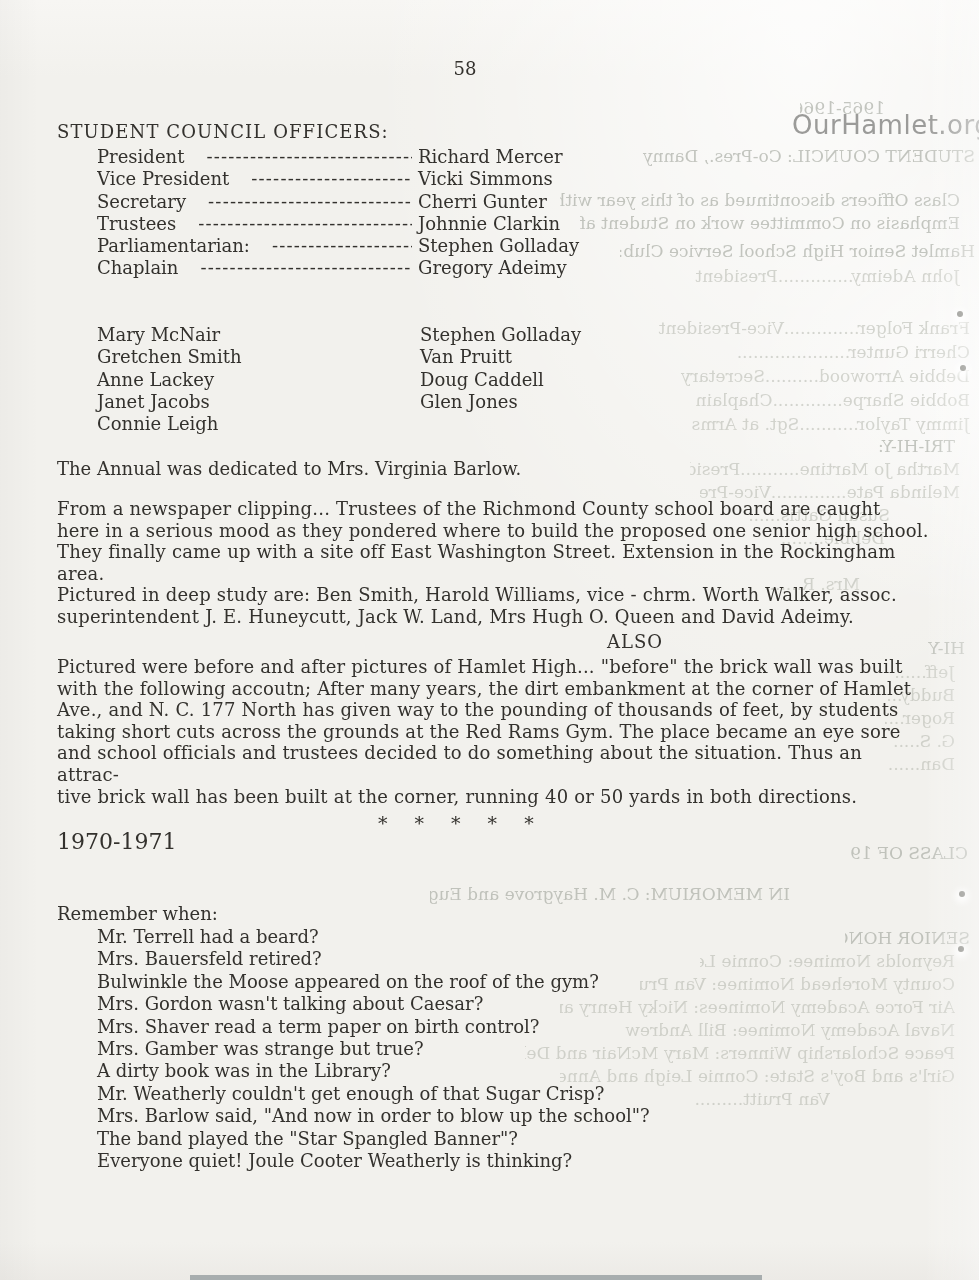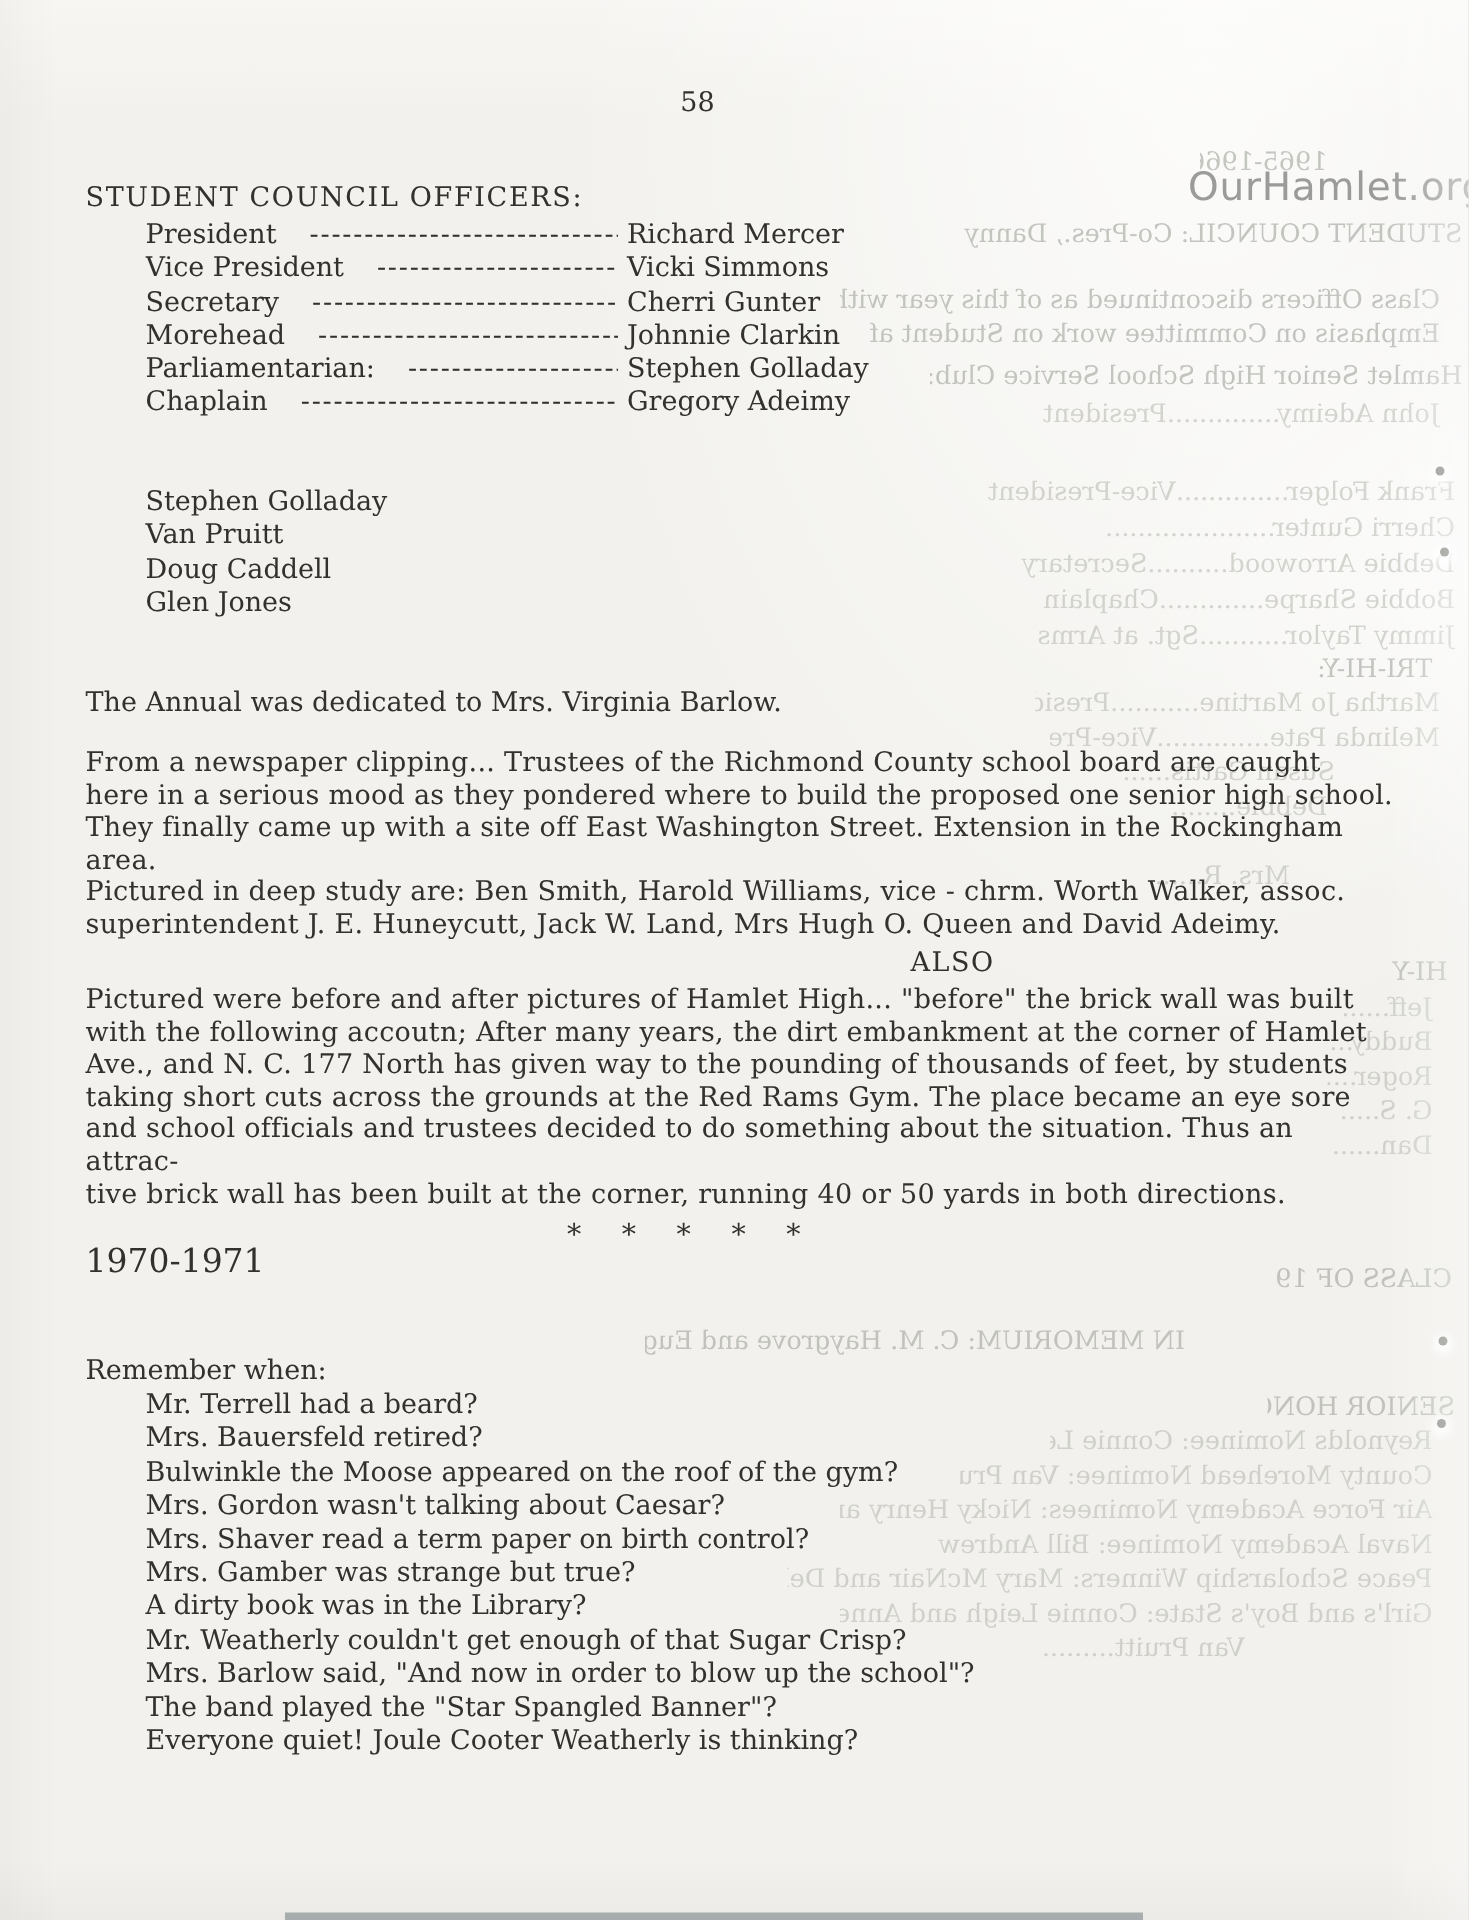--- a/index.html
+++ b/index.html
@@ -118,21 +118,21 @@
     </div>
     <div class="officer-row">
       <span class="officer-left">
           <span class="officer-label">Secretary</span>
           <span class="officer-dashes">----------------------------------------</span>
         </span>
       <span class="officer-name">Cherri Gunter</span>
     </div>
     <div class="officer-row">
       <span class="officer-left">
-          <span class="officer-label">Morehead</span>
+          <span class="officer-label">Trustees</span>
           <span class="officer-dashes">----------------------------------------</span>
         </span>
       <span class="officer-name">Johnnie Clarkin</span>
     </div>
     <div class="officer-row">
       <span class="officer-left">
           <span class="officer-label">Parliamentarian:</span>
           <span class="officer-dashes">----------------------------------------</span>
         </span>
       <span class="officer-name">Stephen Golladay</span>
@@ -140,20 +140,25 @@
     <div class="officer-row">
       <span class="officer-left">
           <span class="officer-label">Chaplain</span>
           <span class="officer-dashes">----------------------------------------</span>
         </span>
       <span class="officer-name">Gregory Adeimy</span>
     </div>
   </div>
 
   <div class="seniors-cols">
+    <div class="seniors-col left">Mary McNair
+Gretchen Smith
+Anne Lackey
+Janet Jacobs
+Connie Leigh</div>
     <div class="seniors-col">Stephen Golladay
 Van Pruitt
 Doug Caddell
 Glen Jones</div>
   </div>
 
   <div class="dedication">The Annual was dedicated to Mrs. Virginia Barlow.</div>
 
   <div class="typed para" style="top:498px;">From a newspaper clipping...  Trustees of the Richmond County school board are caught
 here in a serious mood as they pondered where to build the proposed one senior high school.

